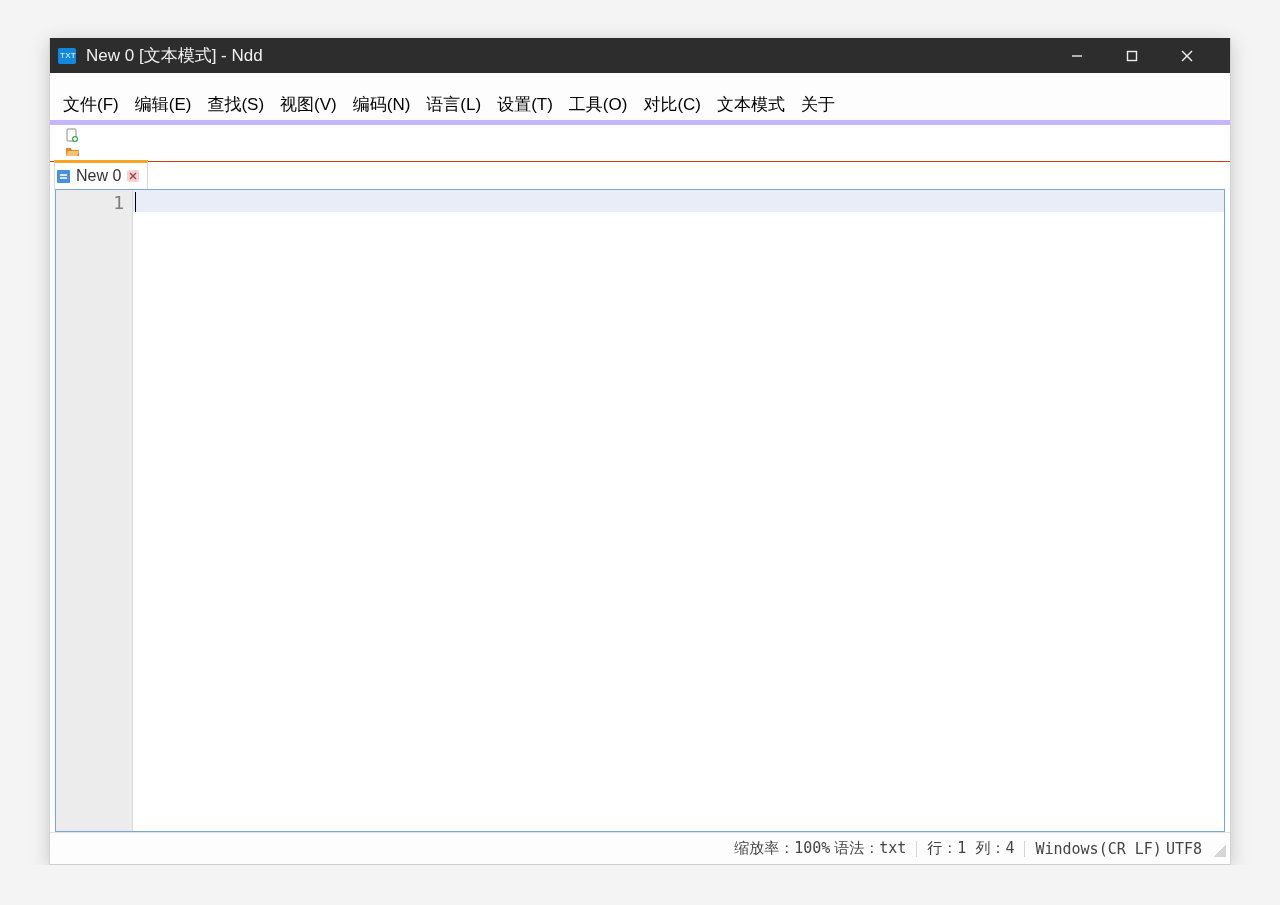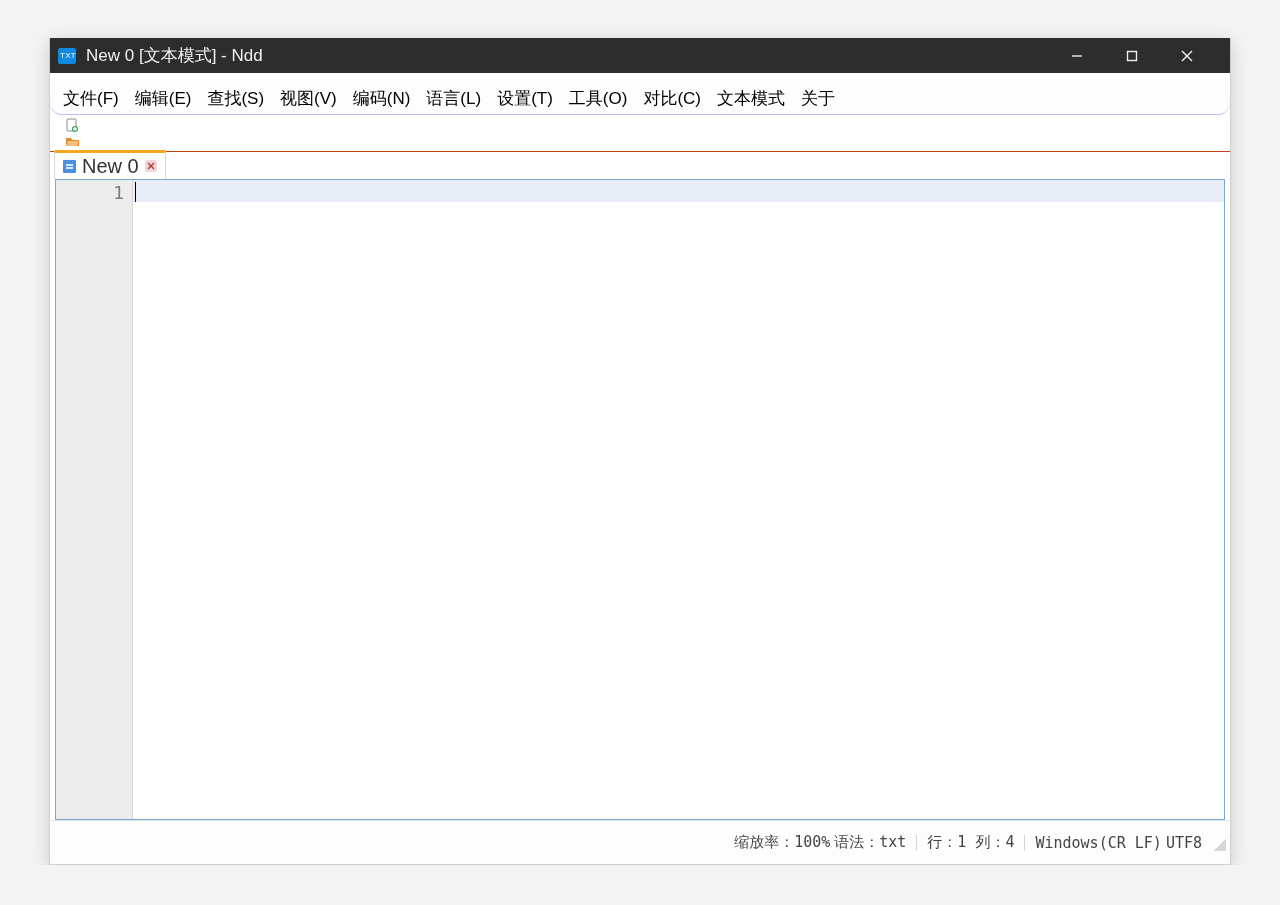--- a/index.html
+++ b/index.html
@@ -62,25 +62,24 @@
     color: #f0f0f0;
     font-size: 14px;
   }
 
   
   .menu-bar {
     height: 30px;
     display: flex;
     align-items: center;
     font-size: 17px;
-    padding: 10px 6px 1px;
+    padding: 16px 6px 1px;
     background: #fdfdfd;
-    border-bottom: 1px solid #c4b5fd;
+    border-bottom: 5px solid #c4b5fd;
     gap: 2px;
-    border-radius: 12px;
   }
   .menu-item {
     padding: 2px 7px;
     white-space: nowrap;
   }
 
   
   .toolbar {
     height: 32px;
     display: flex;
@@ -113,22 +112,22 @@
     display: flex;
     align-items: flex-end;
     background: #ffffff;
     padding: 0 0 0 4px;
   }
   .tab {
     height: 26px;
     display: flex;
     align-items: center;
     gap: 6px;
-    padding: 0 8px 0 8px;
-    font-size: 20px;
+    padding: 0 8px 0 2px;
+    font-size: 16px;
     background: #ffffff;
     border-top: 3px solid #f5a623;
     border-left: 1px solid #d9d9d9;
     border-right: 1px solid #d9d9d9;
     color: #333;
   }
   .tab .tab-icon {
     width: 13px;
     height: 13px;
     background: #4a90e2;
@@ -198,21 +197,21 @@
 
   
   .status-bar {
     height: 23px;
     border-top: 1px solid #e3e3e3;
     display: flex;
     align-items: center;
     font-family: "SimSun", "Microsoft YaHei", monospace;
     font-size: 15px;
     color: #444;
-    padding: 10px 4px;
+    padding: 4px 4px;
     background: #fdfdfd;
   }
   .status-bar .grow { flex: 1; }
   .ssep {
     width: 1px;
     height: 16px;
     background: #d5d5d5;
     margin: 0 8px;
   }
   .status-seg { white-space: nowrap; padding: 0 2px;}

